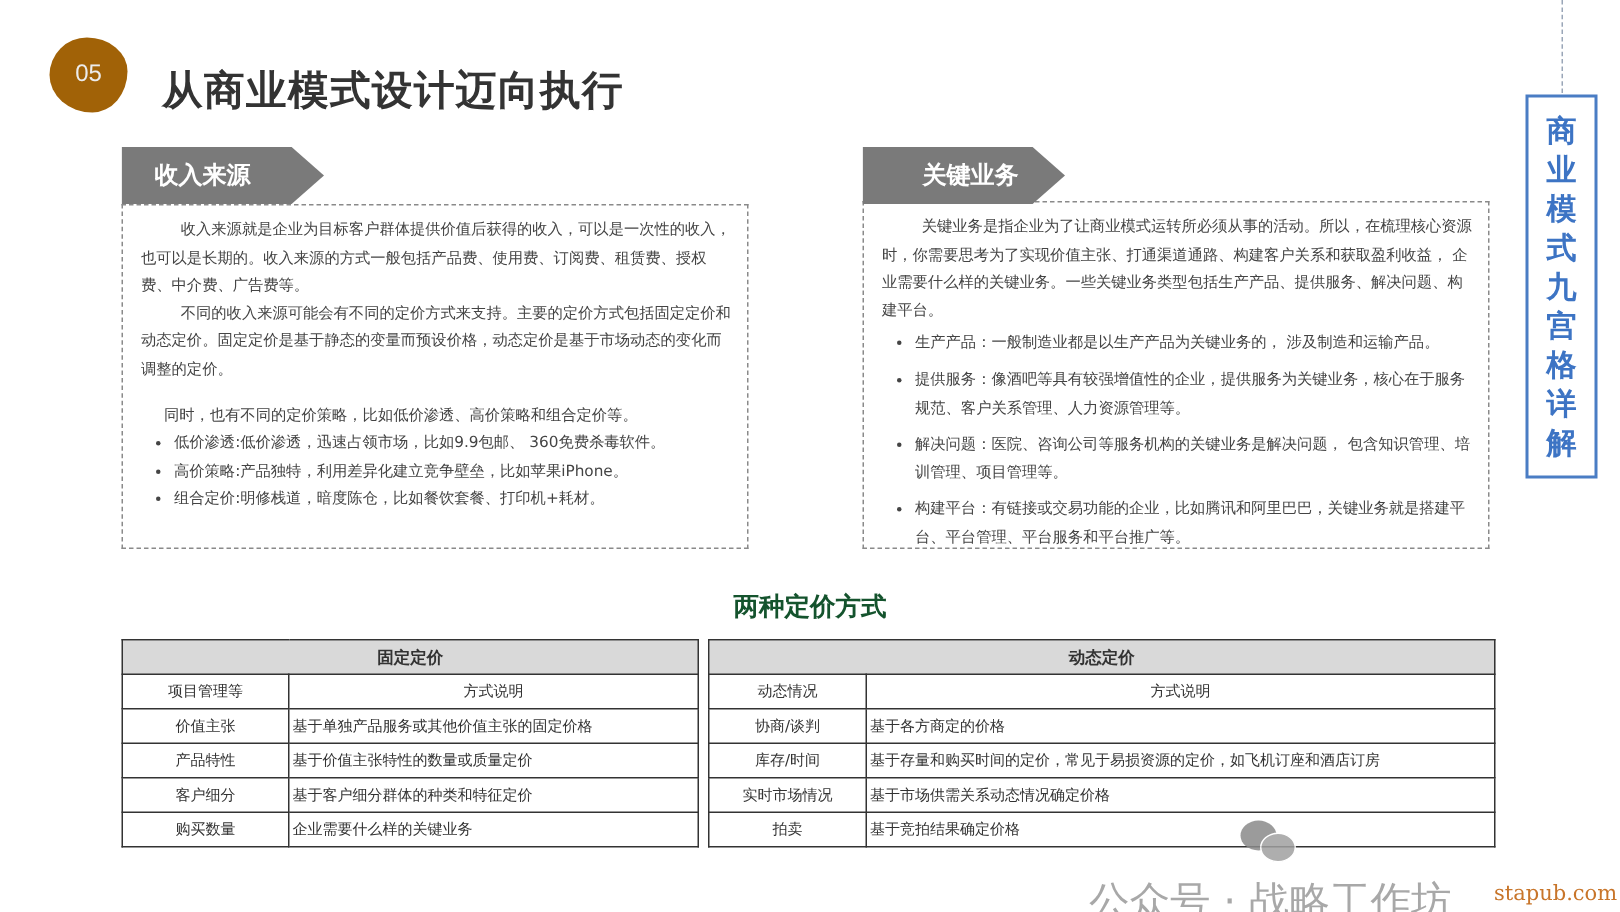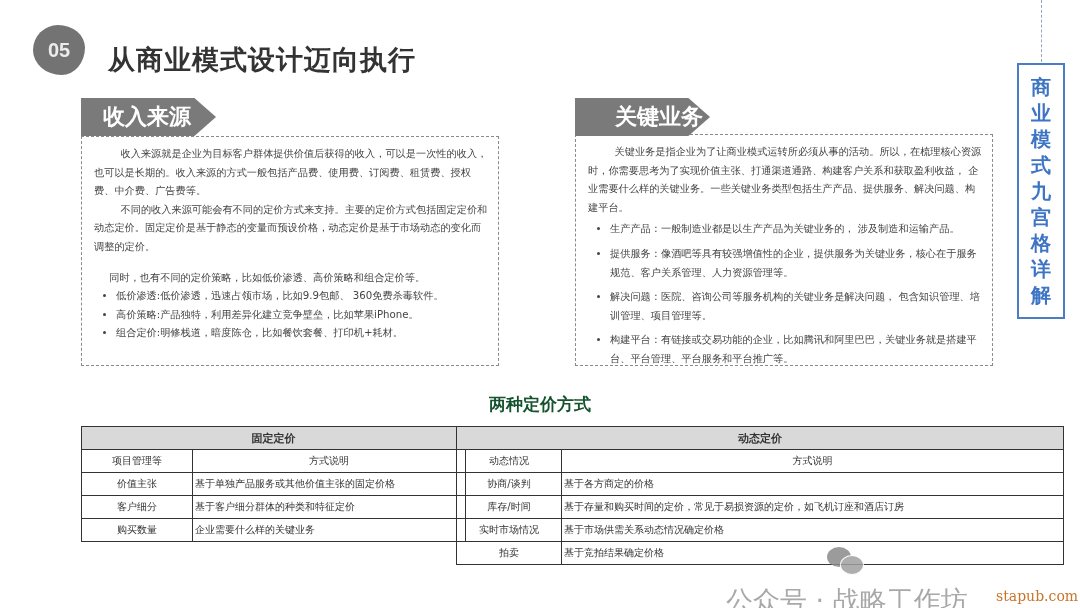--- a/index.html
+++ b/index.html
@@ -4,32 +4,31 @@
 <style>
   html, body { margin: 0; padding: 0; }
   body {
     width: 1080px; height: 608px; position: relative; overflow: hidden;
     background: #ffffff;
     font-family: "DejaVu Sans", "Liberation Sans", sans-serif;
     color: #333;
   }
   .badge {
     position: absolute; left: 33px; top: 25px; width: 52px; height: 50px;
-    background: #737373; border-radius: 48% 52% 45% 55% / 50% 45% 55% 50%;
-    color: #ececec; font-size: 20px; display: flex; align-items: center; justify-content: center;
+    background: #a16207; border-radius: 48% 52% 45% 55% / 50% 45% 55% 50%;
+    color: #ececec; font-size: 16px; display: flex; align-items: center; justify-content: center;
     font-family: "Liberation Sans", sans-serif;
-    font-weight: bold;
   }
   .page-title {
     position: absolute; left: 108px; top: 42px; font-size: 27px; font-weight: bold; color: #333;
     letter-spacing: 1px;
   }
   .section-tag {
     position: absolute; height: 38px; background: #7a7a7a; color: #fff;
-    font-size: 22px; font-weight: bold; display: flex; align-items: center; padding-left: 22px;
+    font-size: 16px; font-weight: bold; display: flex; align-items: center; padding-left: 22px;
     clip-path: polygon(0 0, 84% 0, 100% 50%, 84% 100%, 0 100%);
     box-sizing: border-box;
   }
   .section-box {
     position: absolute; border: 1.5px dashed #8a8a8a; border-top-style: dashed;
     box-sizing: border-box; padding: 8px 10px 6px 12px; font-size: 10.2px; line-height: 18.6px; color: #444;
   }
   .section-box p { margin: 0; text-indent: 2.6em; }
   .section-box ul { margin: 0; padding-left: 22px; }
   .section-box li { margin: 0; }
@@ -120,31 +119,35 @@
       </tr>
   <tr>
     <td class="c" style="width:106px">项目管理等</td>
     <td class="c">方式说明</td>
   </tr>
   <tr>
     <td class="c">价值主张</td>
     <td>基于单独产品服务或其他价值主张的固定价格</td>
   </tr>
   <tr>
+    <td class="c">产品特性</td>
+    <td>基于价值主张特性的数量或质量定价</td>
+  </tr>
+  <tr>
     <td class="c">客户细分</td>
     <td>基于客户细分群体的种类和特征定价</td>
   </tr>
   <tr>
     <td class="c">购买数量</td>
     <td>企业需要什么样的关键业务</td>
   </tr>
 </tbody>
   </table>
 
-<table class="pricing" style="left:456px; top:426px; width:608px;">
+<table class="pricing" style="left:472px; top:426px; width:525px;">
   <tbody>
       <tr>
         <th colspan="2">动态定价</th>
       </tr>
   <tr>
     <td class="c" style="width:100px">动态情况</td>
     <td class="c">方式说明</td>
   </tr>
   <tr>
     <td class="c">协商/谈判</td>

